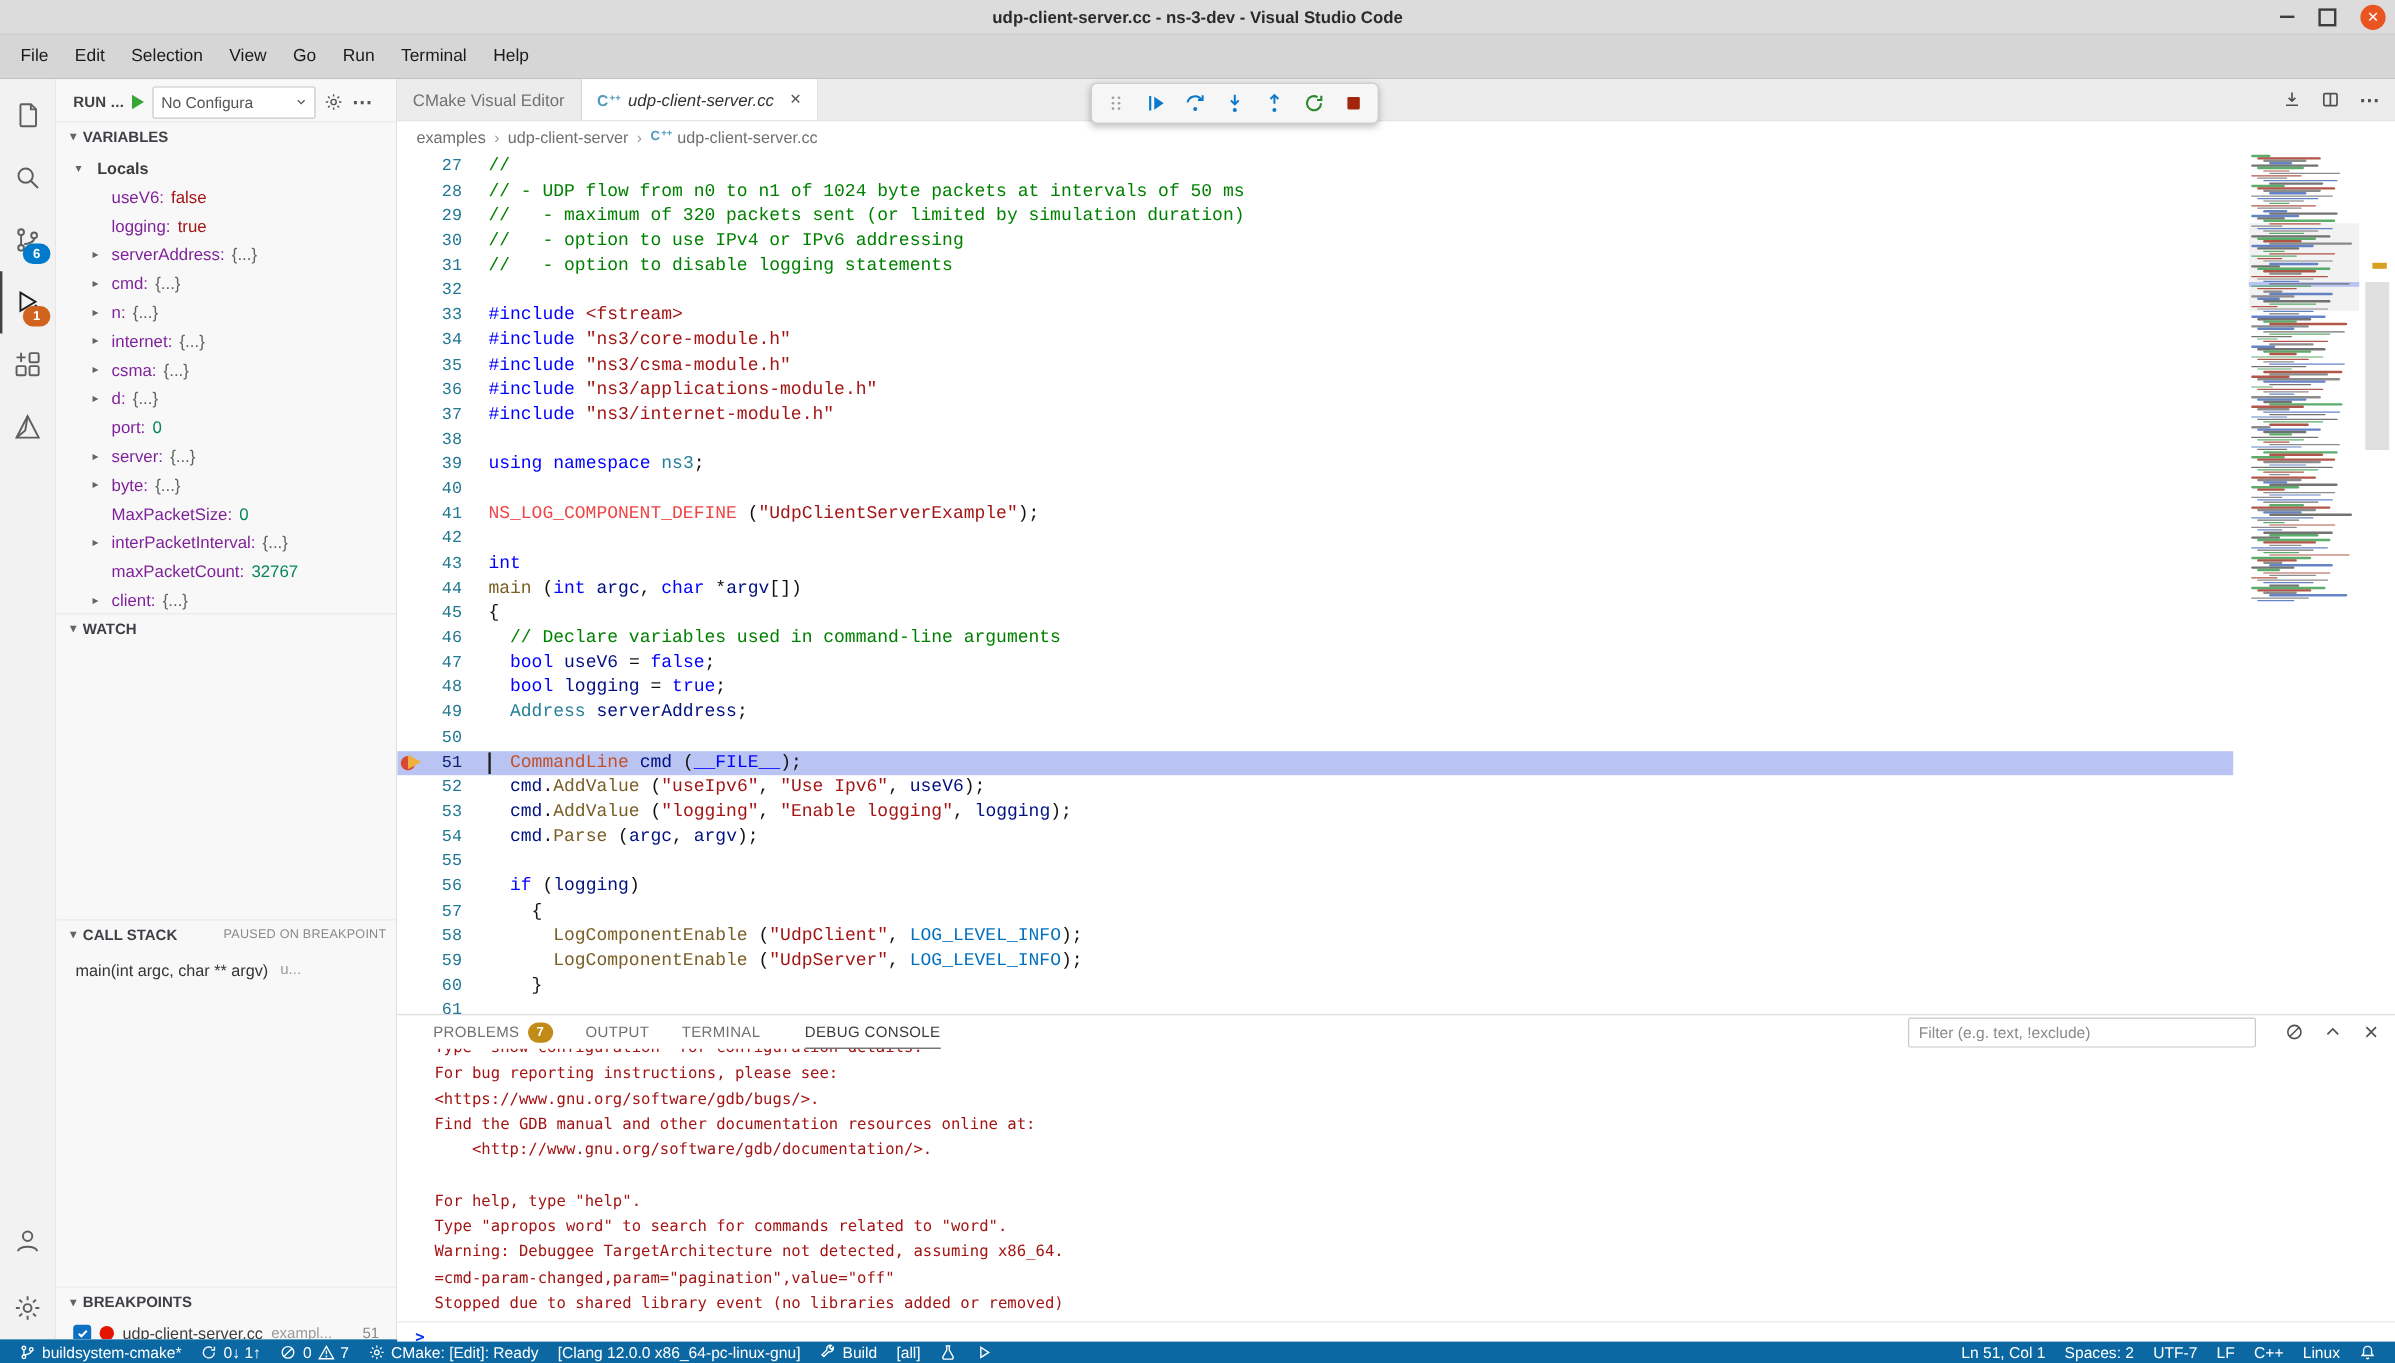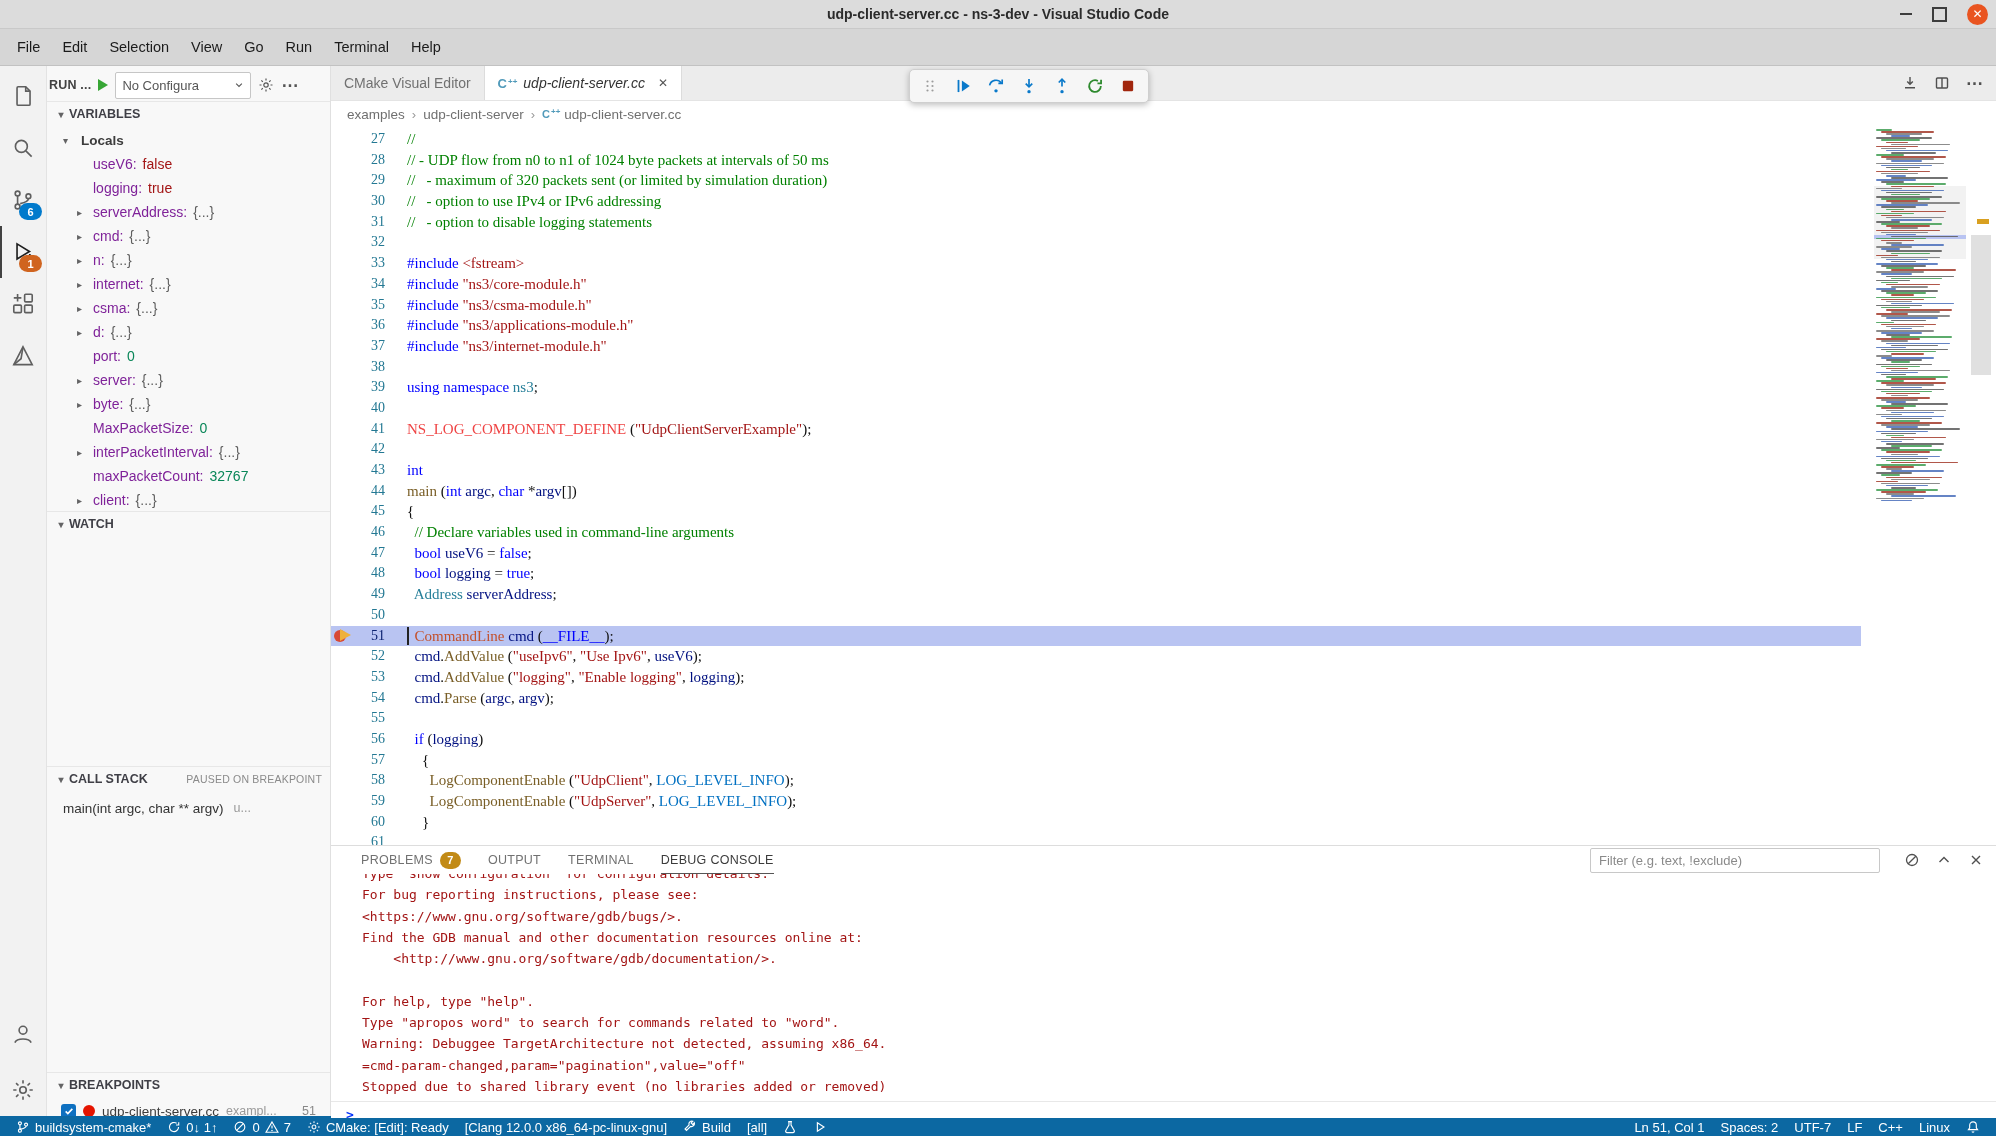--- a/index.html
+++ b/index.html
@@ -25,21 +25,21 @@
   #activitybar{width:46px;background:#f2f2f2;border-right:1px solid #e3e3e3;display:flex;flex-direction:column;align-items:center;padding-top:4px;flex:none;}
   .act-item{width:46px;height:52px;display:flex;align-items:center;justify-content:center;color:#5f5f5f;position:relative;}
   .act-item.active{color:#1e1e1e;box-shadow:inset 2px 0 0 #424242;}
   .act-badge{position:absolute;right:4px;bottom:6px;min-width:17px;height:17px;border-radius:9px;color:#fff;font-size:11px;display:flex;align-items:center;justify-content:center;padding:0 3px;font-weight:700;}
   .badge-blue{background:#007acc;}
   .badge-orange{background:#d0641f;}
   .act-bottom{margin-top:auto;margin-bottom:4px;}
 
   
   #sidebar{width:283px;background:#f8f8f8;border-right:1px solid #e0e0e0;position:relative;font-size:14px;color:#3c3c3c;flex:none;overflow:hidden;}
-  .run-row{position:absolute;top:3px;left:2px;right:6px;height:32px;display:flex;align-items:center;gap:7px;}
+  .run-row{position:absolute;top:3px;left:14px;right:6px;height:32px;display:flex;align-items:center;gap:7px;}
   .run-label{font-size:12.5px;font-weight:700;color:#424242;letter-spacing:.2px;white-space:nowrap;}
   .run-play{width:0;height:0;border-top:6px solid transparent;border-bottom:6px solid transparent;border-left:10px solid #37a635;}
   .run-select{height:25px;width:122px;background:#fff;border:1px solid #c6c6c6;border-radius:2px;display:flex;align-items:center;justify-content:space-between;padding:0 6px;font-size:13px;color:#555;}
   .icon-btn{color:#555;display:flex;align-items:center;}
   .ellipsis{color:#555;font-size:17px;font-weight:700;letter-spacing:1px;}
 
   .section{position:absolute;left:0;right:0;overflow:hidden;}
   .sec-head{height:24px;display:flex;align-items:center;padding-left:6px;font-size:12.5px;font-weight:700;color:#3f3f46;border-top:1px solid #e7e7e7;}
   .sec-chev{width:16px;font-size:10px;color:#646465;text-align:center;}
   .sec-status{margin-left:auto;margin-right:8px;font-size:10.5px;font-weight:400;color:#8a8a8a;letter-spacing:.2px;}
@@ -79,21 +79,21 @@
   #breadcrumbs{height:26px;display:flex;align-items:center;padding-left:16px;font-size:13.5px;color:#6f6f6f;gap:7px;background:#fff;flex:none;}
   .bc-item{display:flex;align-items:center;gap:5px;}
   .bc-sep{color:#9a9a9a;font-size:13px;}
 
   
   #dbg-toolbar{position:absolute;top:3px;left:578px;height:32px;background:#f6f6f6;border:1px solid #cfcfcf;border-radius:5px;box-shadow:0 2px 6px rgba(0,0,0,.25);display:flex;align-items:center;padding:0 9px;gap:11px;z-index:10;}
   .dbg-btn{width:22px;height:22px;display:flex;align-items:center;justify-content:center;}
 
   
   #editor-wrap{position:relative;height:718px;overflow:hidden;background:#fff;flex:none;}
-  #code-lines{position:absolute;top:2px;left:0;right:135px;font-family:Liberation Serif, serif;font-size:15px;line-height:20.7px;}
+  #code-lines{position:absolute;top:2px;left:0;right:135px;font-family:Liberation Mono, monospace;font-size:15px;line-height:20.7px;}
   .cl{display:flex;height:20.7px;position:relative;}
   .cl.current{background:#b9c4f2;}
   .cl-glyph{flex:0 0 26px;position:relative;}
   .glyph-bp{position:absolute;left:3px;top:4px;width:12px;height:12px;border-radius:50%;background:#d84835;}
   .glyph-arrow{position:absolute;left:9px;top:3.5px;width:0;height:0;border-top:6.5px solid transparent;border-bottom:6.5px solid transparent;border-left:11px solid #eeb13c;}
   .cl-num{flex:0 0 28px;text-align:right;color:#237893;font-size:14px;}
   .cl.current .cl-num{color:#0b216f;}
   .cl-text{padding-left:22px;white-space:pre;color:#111;}
   .caret{position:absolute;left:76px;top:1.5px;width:1.5px;height:17.5px;background:#222;}
   .tk-cm{color:#008000;}
@@ -113,21 +113,21 @@
   #mm-slider{position:absolute;top:57px;left:0;right:0;height:73px;background:rgba(0,0,0,.05);}
   #mm-cur{position:absolute;top:106px;left:0;right:0;height:3.5px;background:#b9c4f2;}
   #scrollbar{position:absolute;top:0;right:0;width:30px;height:718px;}
   #sb-thumb{position:absolute;top:108px;left:5px;right:5px;height:140px;background:rgba(0,0,0,.12);}
   #ruler-mark{position:absolute;top:92px;right:7px;width:12px;height:5px;background:#d9a020;}
 
   
   #panel{height:272px;border-top:1px solid #ddd;background:#fff;position:relative;flex:none;}
   #panel-head{height:28px;display:flex;align-items:center;padding-left:30px;position:relative;}
   .ptab{margin-right:27px;font-size:12.5px;letter-spacing:.3px;color:#717171;height:28px;display:flex;align-items:center;gap:7px;box-sizing:border-box;}
-  .ptab.active{color:#3b3b3b;border-bottom:1.5px solid #555;}
+  .ptab.active{color:#3b3b3b;border-bottom:1.5px solid #555;margin-left:10px;}
   .pbadge{min-width:17px;height:17px;border-radius:9px;background:#c28a16;color:#fff;font-size:11px;display:flex;align-items:center;justify-content:center;font-weight:700;padding:0 2px;}
   #panel-actions{position:absolute;right:12px;top:0;height:28px;display:flex;align-items:center;gap:16px;color:#4f4f4f;}
   #filter-input{width:290px;height:25px;border:1px solid #c8c8c8;border-radius:2px;font-size:13px;padding:0 8px;color:#333;background:#fff;margin-right:8px;font-family:"Liberation Sans",sans-serif;box-sizing:border-box;}
   #filter-input::placeholder{color:#8a8a8a;}
   #console{position:absolute;top:28px;bottom:0;left:0;right:0;overflow:hidden;font-family:"DejaVu Sans Mono",monospace;font-size:13px;line-height:21.3px;color:#a31515;padding:2px 0 0 31px;}
   .con-line{white-space:pre;}
   .con-line.clip{margin-top:-13px;}
   #prompt-row{border-top:1px solid #e8e8e8;margin:4px 0 0 -31px;padding:2px 0 0 15px;color:#0431fa;font-weight:700;}
 
   

